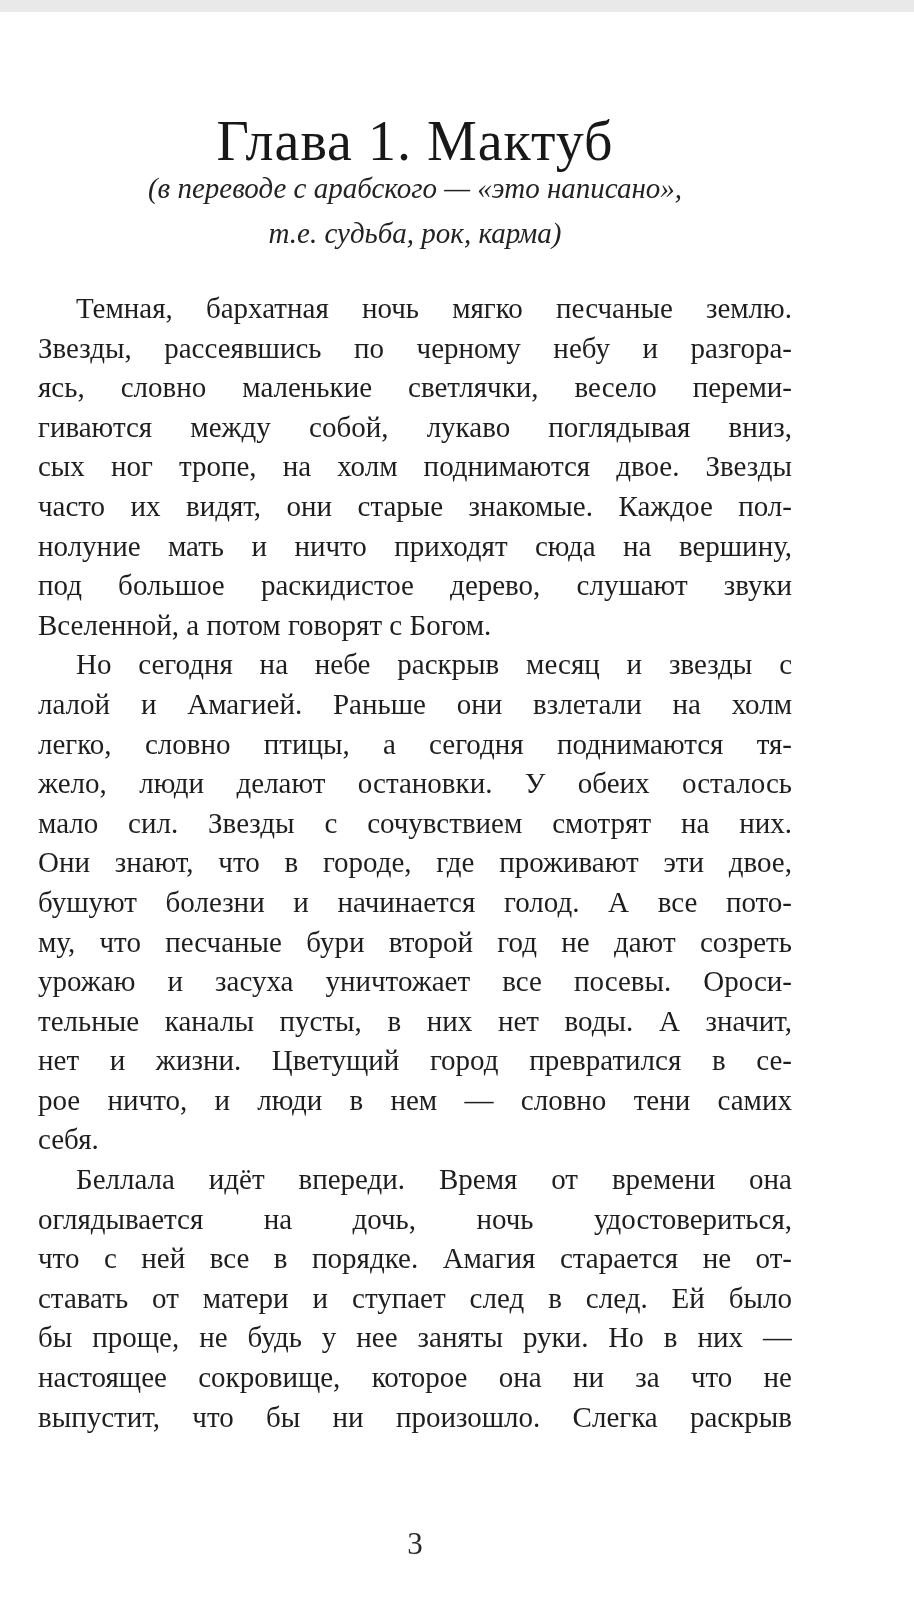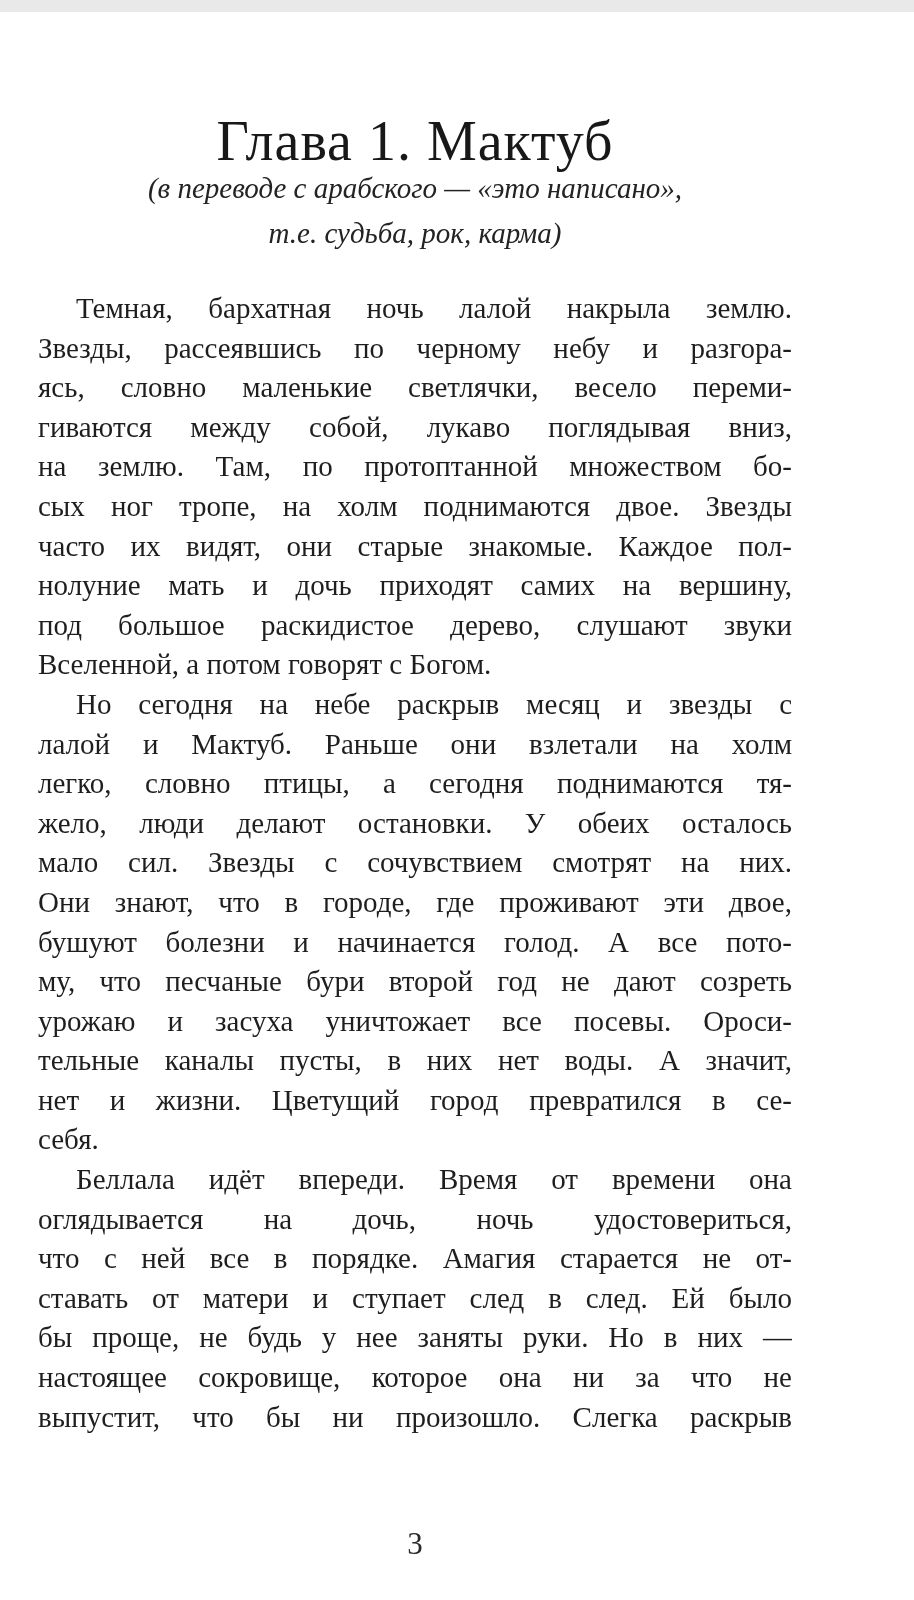--- a/index.html
+++ b/index.html
@@ -83,41 +83,41 @@
 <div class="page">
 
   <h1 class="chapter-title">Глава 1. Мактуб</h1>
 
   <div class="chapter-subtitle">
     <div>(в переводе с арабского — «это написано»,</div>
     <div>т.е. судьба, рок, карма)</div>
   </div>
 
   <div class="body-text" id="body-text">
-      <div class="line para-start">Темная, бархатная ночь лалой накрыла землю.</div>
+      <div class="line para-start">Темная, бархатная ночь мягко песчаные землю.</div>
       <div class="line">Звезды, рассеявшись по черному небу и разгора-</div>
       <div class="line">ясь, словно маленькие светлячки, весело переми-</div>
       <div class="line">гиваются между собой, лукаво поглядывая вниз,</div>
-      <div class="line">на землю. Там, по протоптанной множеством бо-</div>
       <div class="line">сых ног тропе, на холм поднимаются двое. Звезды</div>
       <div class="line">часто их видят, они старые знакомые. Каждое пол-</div>
-      <div class="line">нолуние мать и дочь приходят самих на вершину,</div>
+      <div class="line">нолуние мать и ничто приходят сюда на вершину,</div>
       <div class="line">под большое раскидистое дерево, слушают звуки</div>
       <div class="line para-end">Вселенной, а потом говорят с Богом.</div>
       <div class="line para-start">Но сегодня на небе раскрыв месяц и звезды с</div>
-      <div class="line">лалой и Мактуб. Раньше они взлетали на холм</div>
+      <div class="line">лалой и Амагией. Раньше они взлетали на холм</div>
       <div class="line">легко, словно птицы, а сегодня поднимаются тя-</div>
       <div class="line">жело, люди делают остановки. У обеих осталось</div>
       <div class="line">мало сил. Звезды с сочувствием смотрят на них.</div>
       <div class="line">Они знают, что в городе, где проживают эти двое,</div>
       <div class="line">бушуют болезни и начинается голод. А все пото-</div>
       <div class="line">му, что песчаные бури второй год не дают созреть</div>
       <div class="line">урожаю и засуха уничтожает все посевы. Ороси-</div>
       <div class="line">тельные каналы пусты, в них нет воды. А значит,</div>
       <div class="line">нет и жизни. Цветущий город превратился в се-</div>
+      <div class="line">рое ничто, и люди в нем — словно тени самих</div>
       <div class="line para-end">себя.</div>
       <div class="line para-start">Беллала идёт впереди. Время от времени она</div>
       <div class="line">оглядывается на дочь, ночь удостовериться,</div>
       <div class="line">что с ней все в порядке. Амагия старается не от-</div>
       <div class="line">ставать от матери и ступает след в след. Ей было</div>
       <div class="line">бы проще, не будь у нее заняты руки. Но в них —</div>
       <div class="line">настоящее сокровище, которое она ни за что не</div>
       <div class="line">выпустит, что бы ни произошло. Слегка раскрыв</div>
     </div>
 

